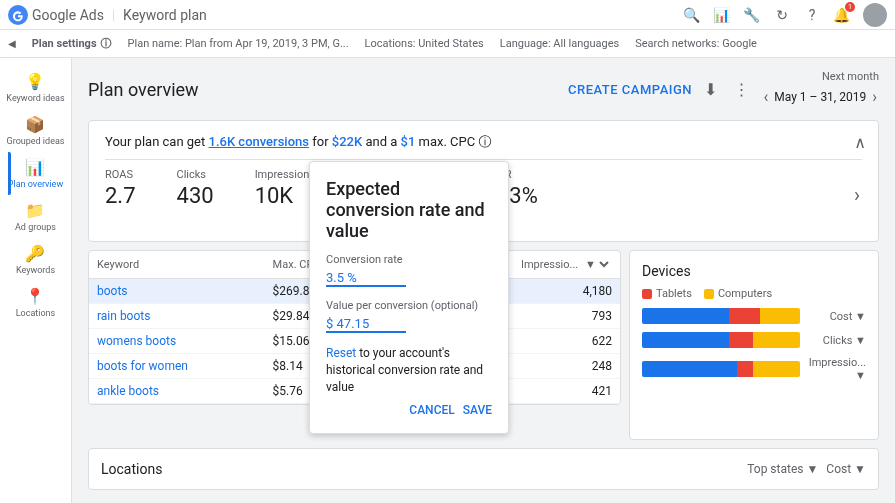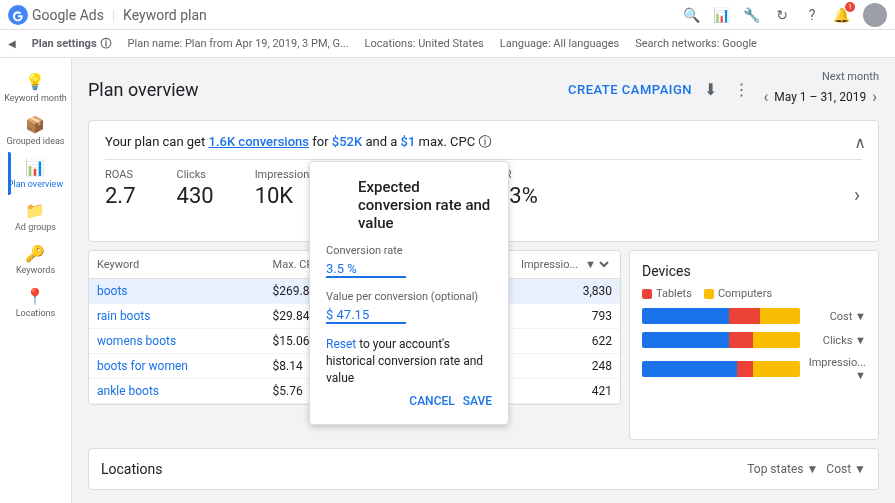--- a/index.html
+++ b/index.html
@@ -68,21 +68,21 @@
     .metric-label { font-size: 11px; color: #5f6368; margin-bottom: 2px; }
     .metric-value { font-size: 22px; color: #202124; }
     .metric-sub { font-size: 11px; color: #5f6368; }
 
     
     .conversion-dropdown {
       position: absolute; top: 40px; left: 220px; background: #fff;
       border: 1px solid #dadce0; border-radius: 4px; box-shadow: 0 2px 6px rgba(0,0,0,0.2);
       padding: 16px; z-index: 100; width: 200px;
     }
-    .dropdown-title { font-size: 15px; color: #202124; margin-bottom: 12px; font-weight: 500; margin-left: 32px; }
+    .dropdown-title { font-size: 18px; color: #202124; margin-bottom: 12px; font-weight: 500; }
     .dropdown-label { font-size: 11px; color: #5f6368; margin-bottom: 4px; }
     .dropdown-input { border: none; border-bottom: 2px solid #1a73e8; color: #1a73e8; font-size: 13px; width: 80px; outline: none; background: transparent; }
     .dropdown-section { margin-bottom: 12px; }
     .dropdown-reset { font-size: 12px; color: #202124; margin-bottom: 8px; line-height: 1.4; }
     .dropdown-reset-link { color: #1a73e8; cursor: pointer; }
     .dropdown-actions { display: flex; justify-content: flex-end; gap: 8px; }
     .btn-cancel { background: none; border: none; color: #1a73e8; font-size: 12px; font-weight: 500; cursor: pointer; text-transform: uppercase; }
     .btn-save { background: none; border: none; color: #1a73e8; font-size: 12px; font-weight: 500; cursor: pointer; text-transform: uppercase; }
 
     
@@ -167,21 +167,21 @@
   <span>Language: All languages</span>
   <span>Search networks: Google</span>
 </div>
 
 <div class="layout">
 
   <div class="sidebar">
     <div class="sidebar-item-wrap">
       <div class="sidebar-item">
         <span class="sidebar-icon">💡</span>
-        <span style="font-size:9px;text-align:center;">Keyword month</span>
+        <span style="font-size:9px;text-align:center;">Keyword ideas</span>
       </div>
     </div>
     <div class="sidebar-item-wrap">
       <div class="sidebar-item">
         <span class="sidebar-icon">📦</span>
         <span style="font-size:9px;text-align:center;">Grouped ideas</span>
       </div>
     </div>
     <div class="sidebar-item-wrap">
       <div class="sidebar-item active" style="position:relative;">
@@ -227,21 +227,21 @@
           <button class="chevron-btn">›</button>
         </div>
       </div>
     </div>
 
     <div class="conversion-panel" style="position:relative;">
       <div class="conversion-summary">
         <span>Your plan can get</span>
         <span class="conversion-link">1.6K conversions</span>
         <span> for </span>
-        <span class="conversion-highlight">$52K</span>
+        <span class="conversion-highlight">$22K</span>
         <span> and a </span>
         <span class="conversion-highlight">$1</span>
         <span> max. CPC</span>
         <span style="cursor:pointer;"> ⓘ</span>
       </div>
       <button class="icon-btn conversion-collapse" style="position:absolute;right:8px;top:8px;">∧</button>
 
       <div class="metrics-row">
         <div class="metric">
           <span class="metric-label">ROAS</span>
@@ -304,21 +304,21 @@
                     <option>▼</option>
                   </select>
                 </th>
               </tr>
             </thead>
             <tbody id="keywords-tbody">
             <tr class="row-highlight">
       <td class="keyword-name">boots</td>
       <td class="keyword-bid">$269.88</td>
       <td class="keyword-num">350</td>
-      <td class="keyword-num">3,830</td>
+      <td class="keyword-num">4,180</td>
     </tr>
                 <tr>
       <td class="keyword-name">rain boots</td>
       <td class="keyword-bid">$29.84</td>
       <td class="keyword-num">39</td>
       <td class="keyword-num">793</td>
     </tr>
                 <tr>
       <td class="keyword-name">womens boots</td>
       <td class="keyword-bid">$15.06</td>

